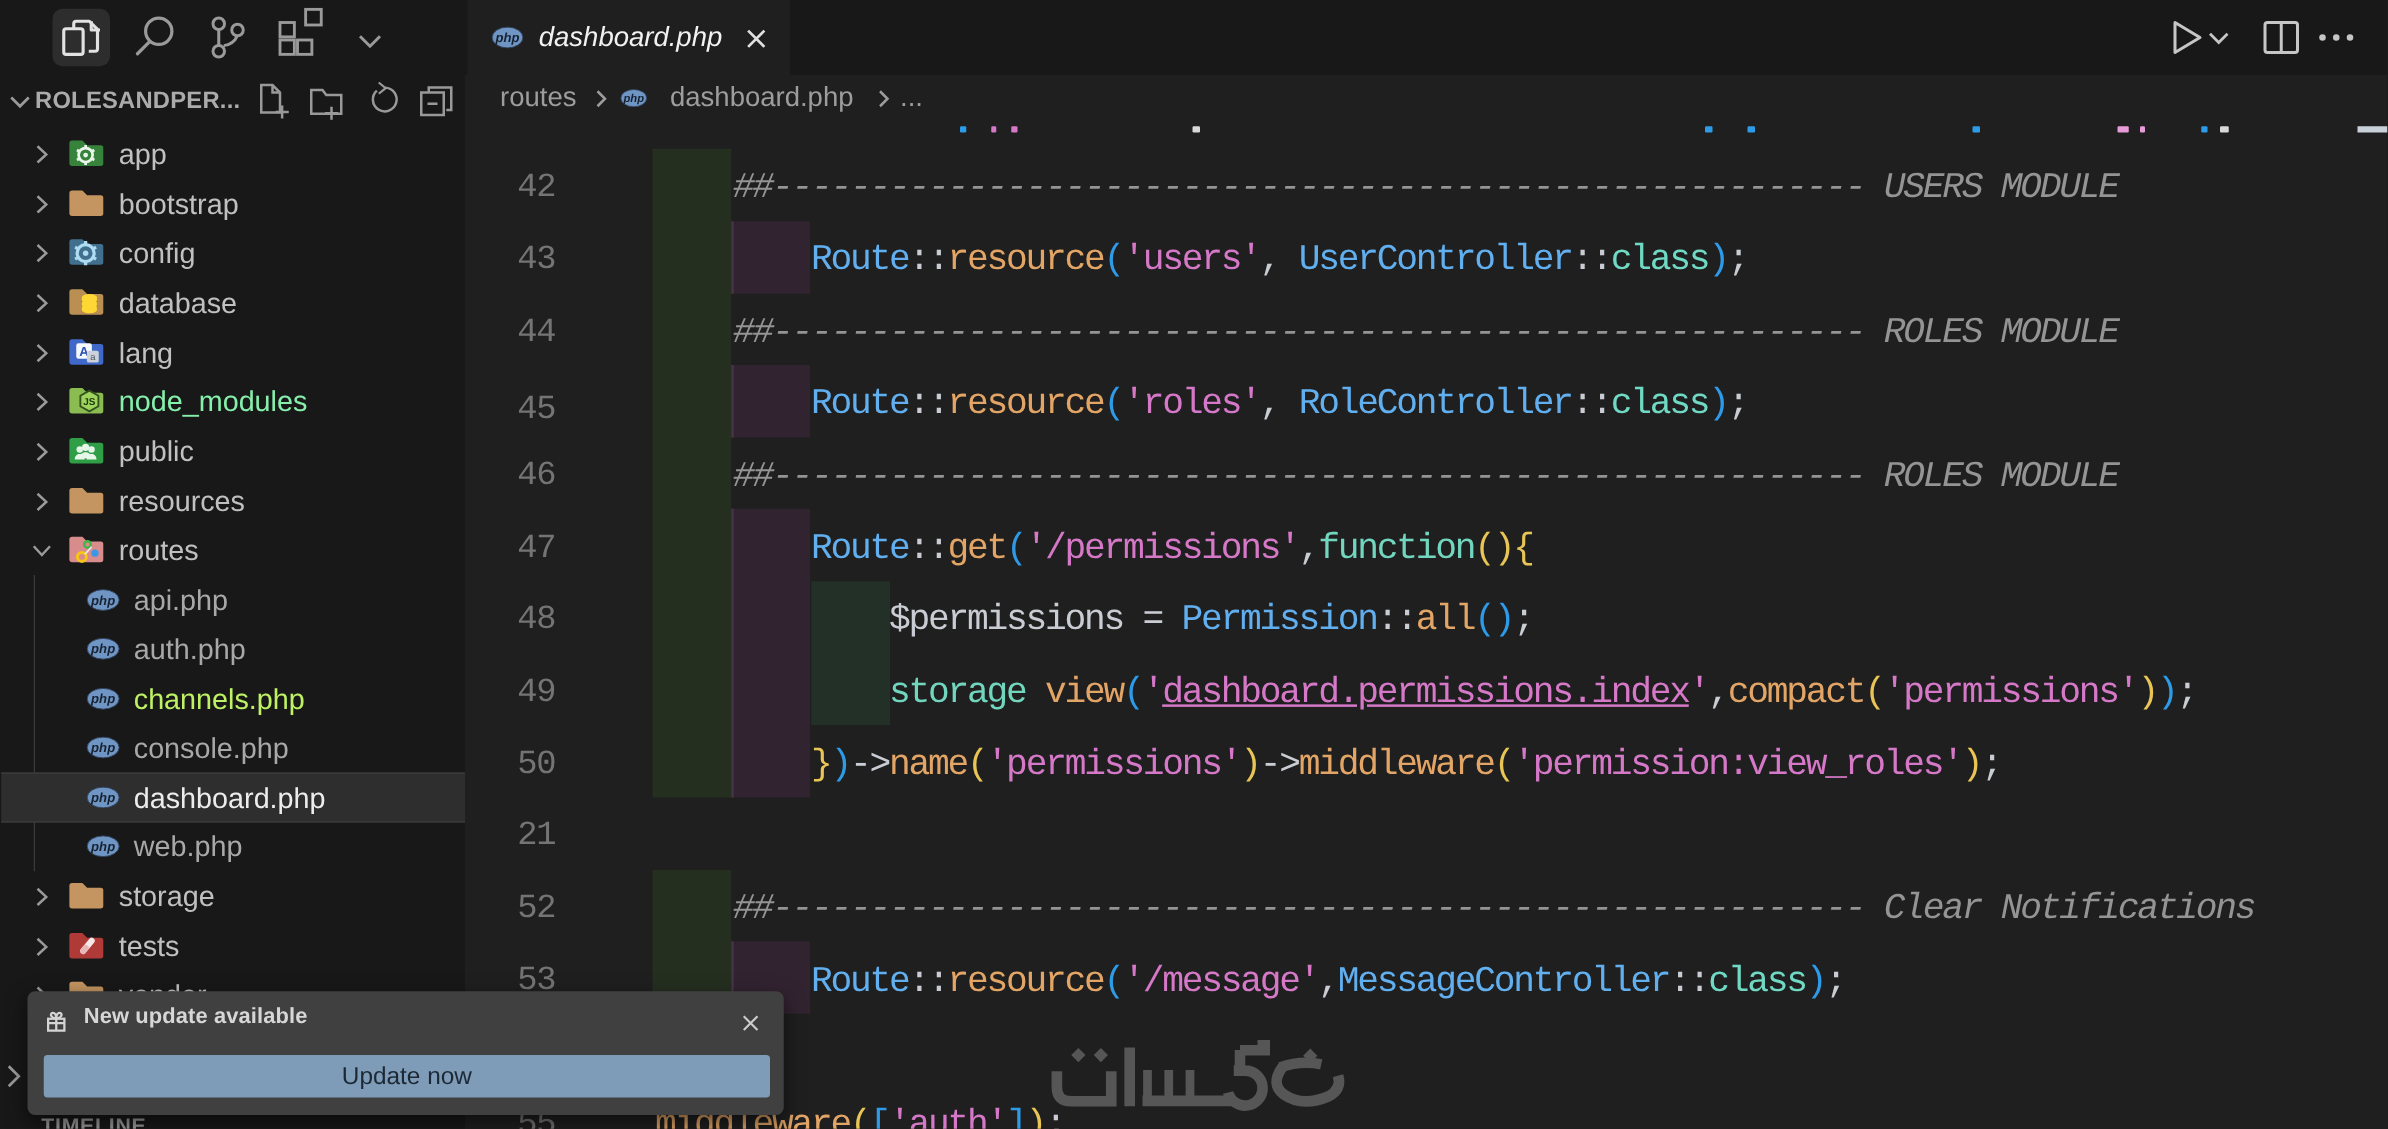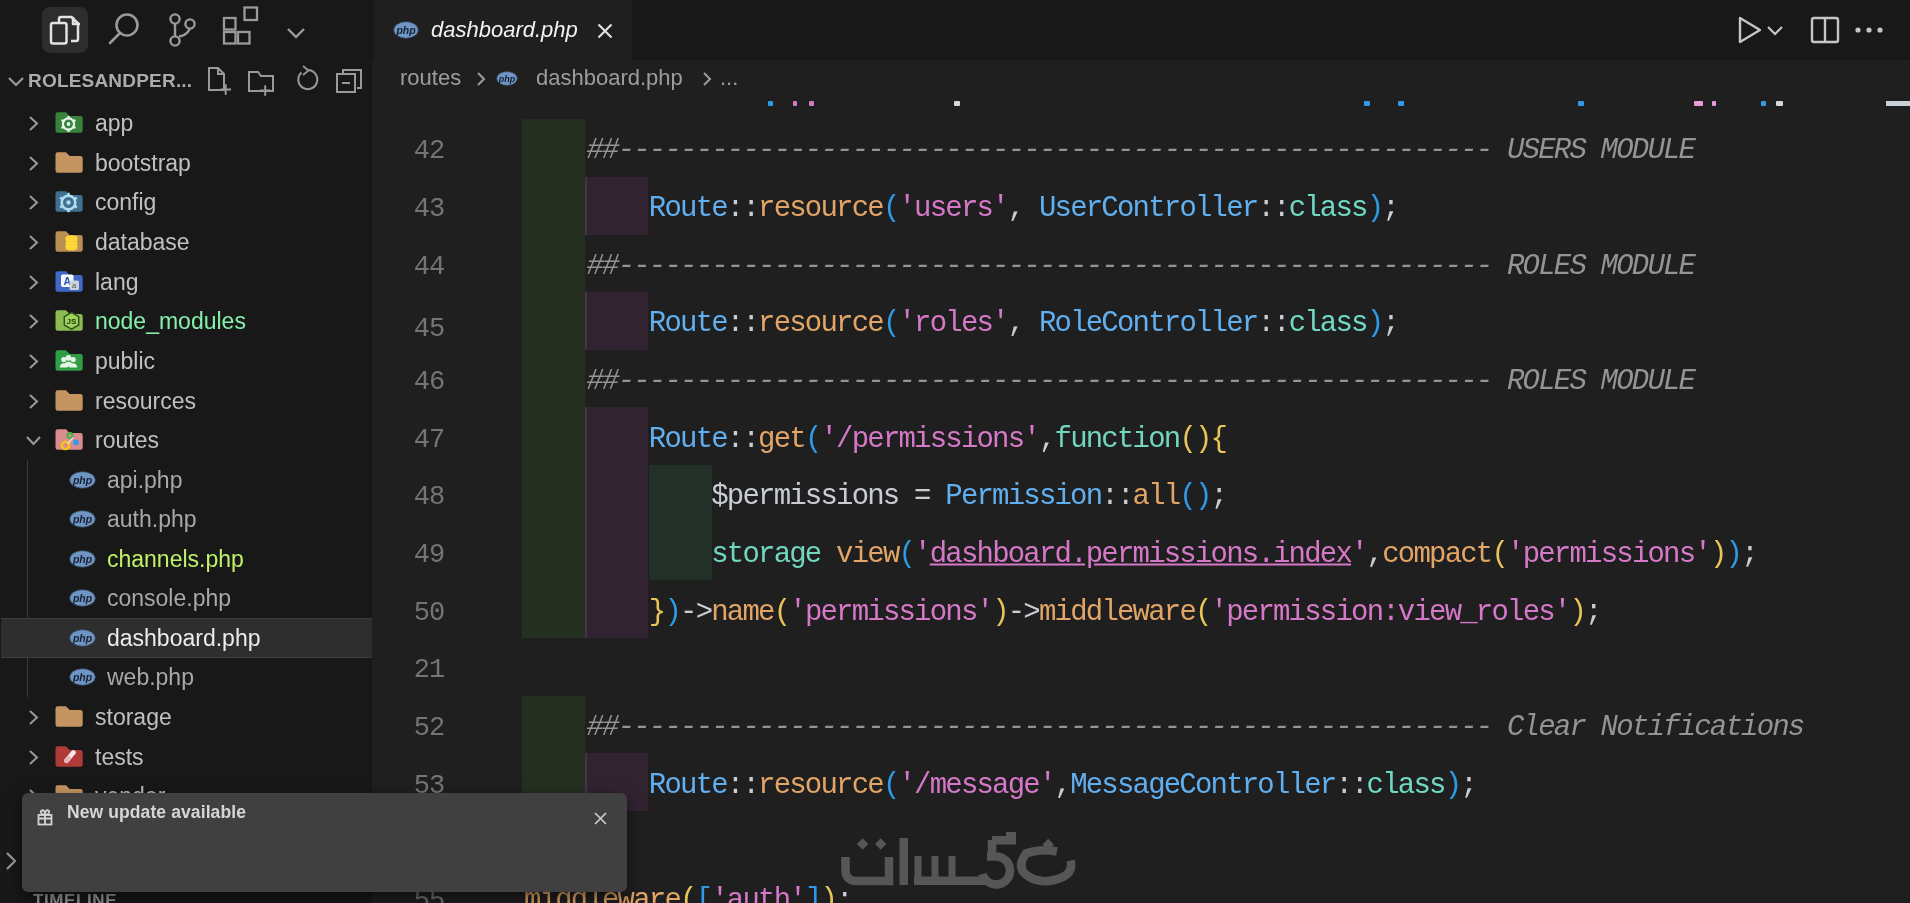--- a/index.html
+++ b/index.html
@@ -384,13 +384,14 @@
 <div class="abs" id="notif">
   <svg class="abs" style="left:14px;top:16px" width="18" height="18" viewBox="0 0 18 18" fill="none" stroke="#d4d4d4" stroke-width="1.8">
     <rect x="2.5" y="6" width="13" height="9.5"></rect>
     <path d="M2.5 9.5 h13 M9 6 v9.5"></path>
     <path d="M9 5.5 c-4 0.5 -5.5 -3.5 -3 -4.2 c1.8 -0.4 3 1.7 3 4.2 c0 -2.5 1.2 -4.6 3 -4.2 c2.5 0.7 1 4.7 -3 4.2"></path>
   </svg>
   <div class="abs" style="left:45px;top:6px;height:26px;line-height:26px;font-size:17.5px;font-weight:600;color:#d6d6d6;letter-spacing:0.1px;">New update available</div>
   <svg class="abs" style="left:571px;top:18px" width="15" height="15" viewBox="0 0 15 15">
       <path d="M2 2 L13 13 M13 2 L2 13" stroke="#cccccc" stroke-width="1.7"></path>
     </svg>
+  <div id="nbtn">Update now</div>
 </div>
 
 </body></html>

